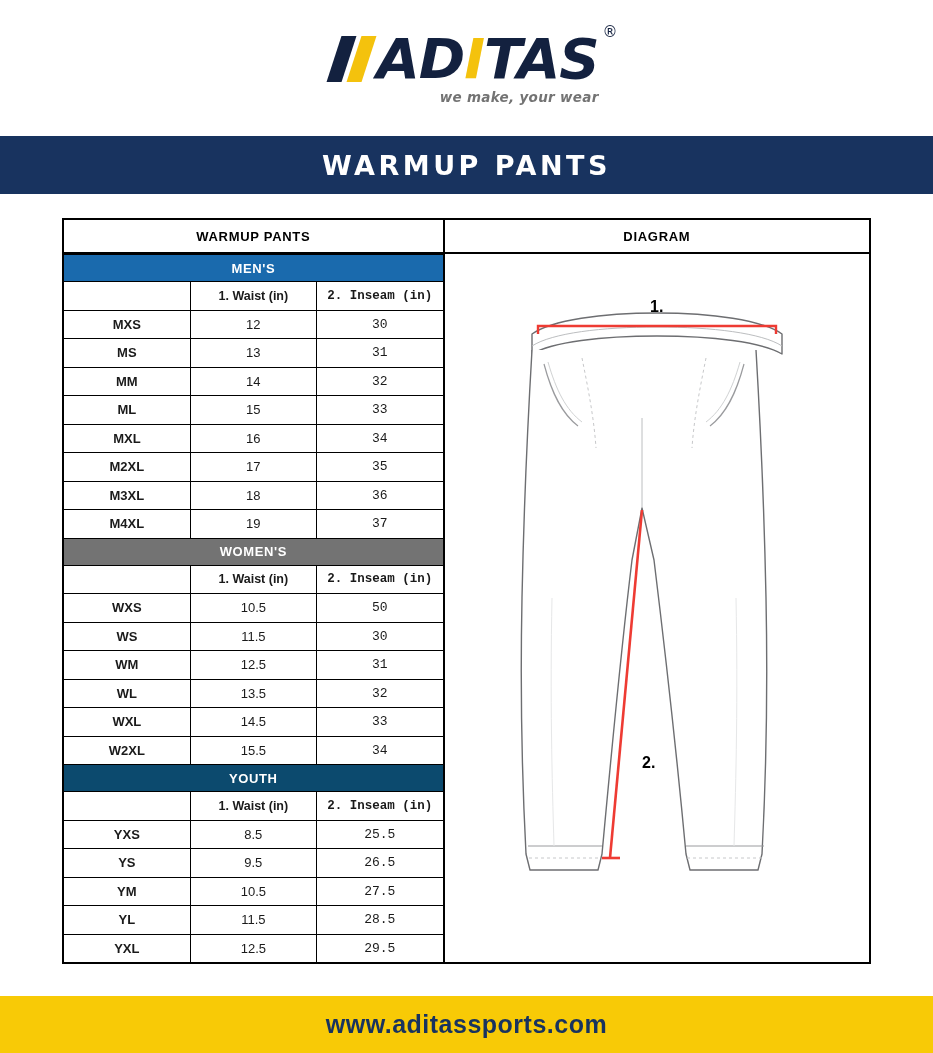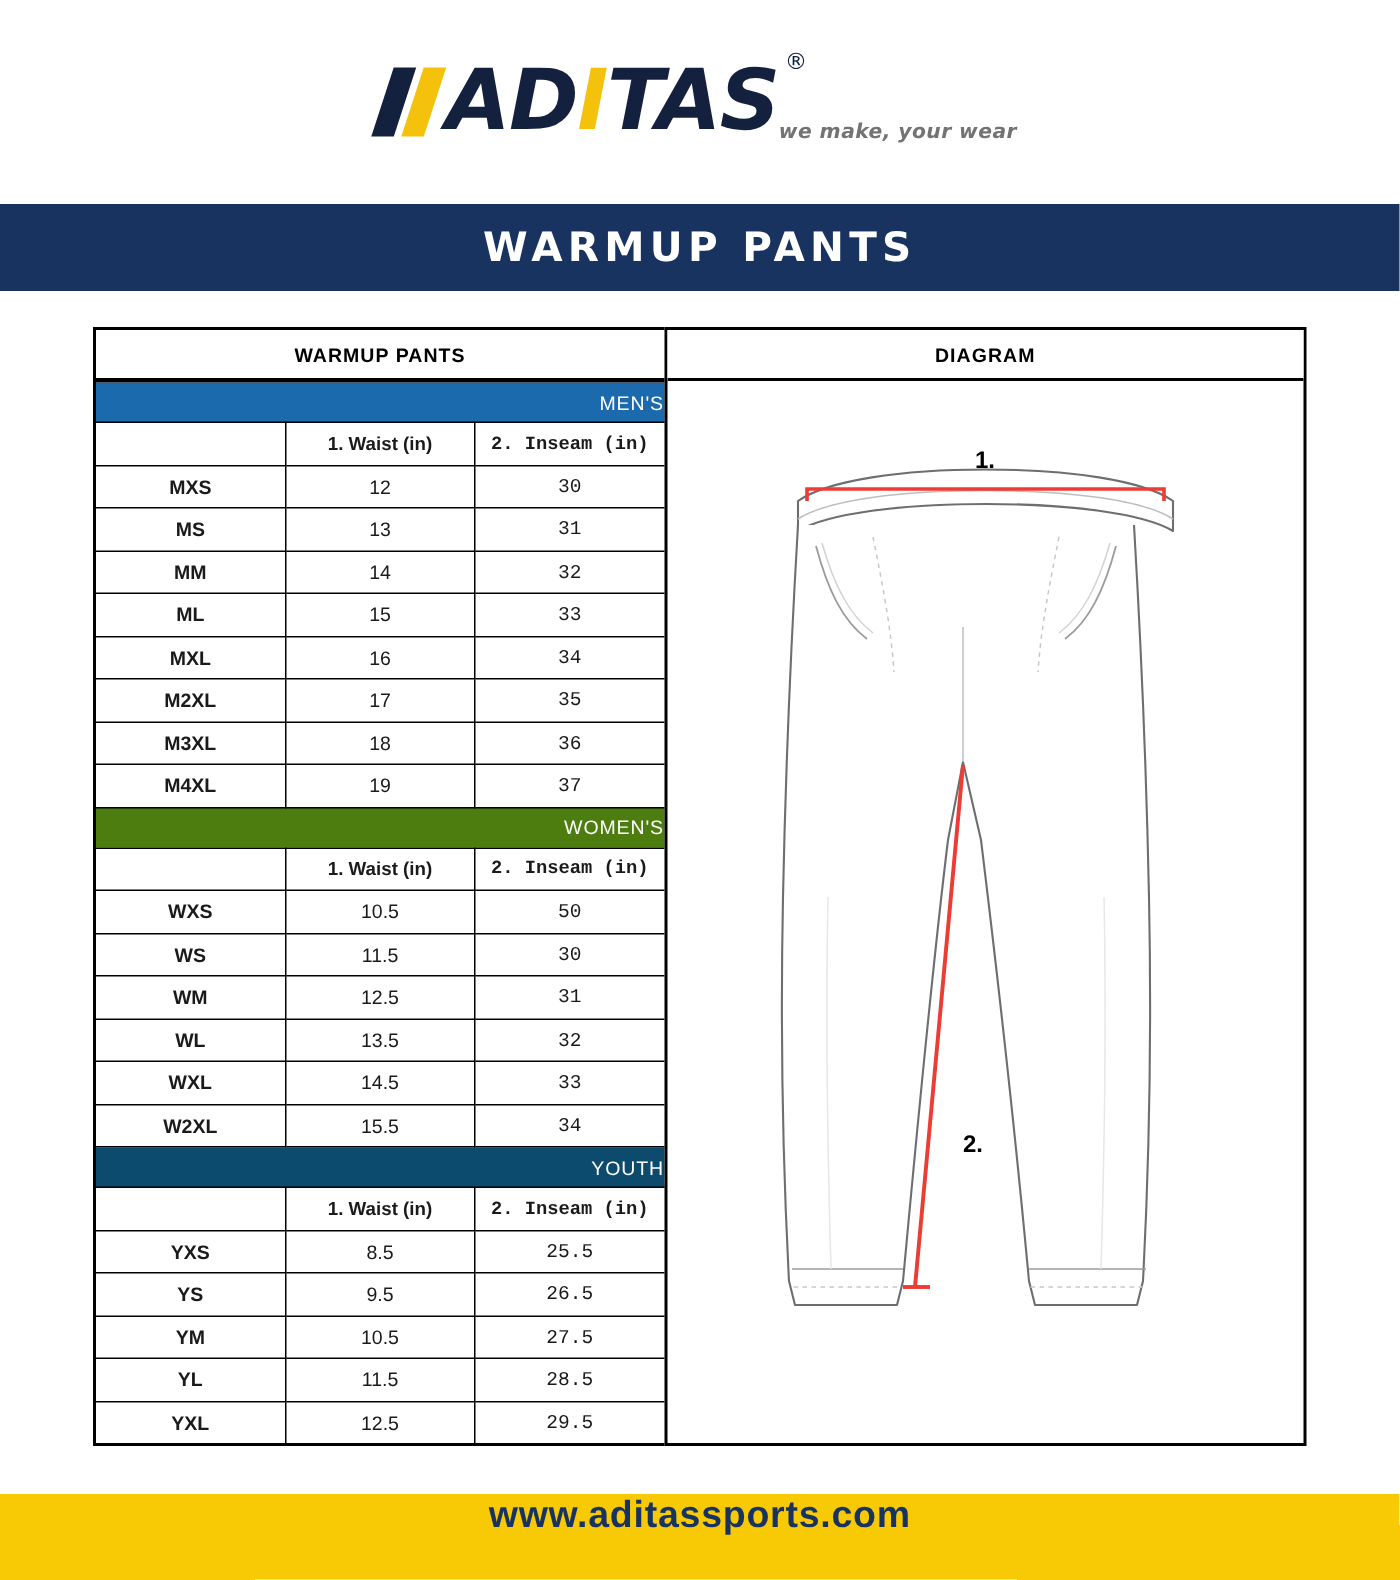--- a/index.html
+++ b/index.html
@@ -24,20 +24,21 @@
   .logo-band {
     height: 136px;
     background: #ffffff;
     display: flex;
     align-items: center;
     justify-content: center;
   }
   .logo-wrap {
     position: relative;
     display: flex;
+    flex-direction: column;
     align-items: center;
   }
   .logo-main {
     display: flex;
     align-items: center;
     position: relative;
   }
   .logo-slashes {
     display: flex;
     align-items: center;
@@ -145,30 +146,29 @@
     font-size: 13px;
     color: #1a1a1a;
     padding: 0;
   }
   td.col-size { width: 135px; font-weight: bold; }
   td.col-a { width: 135px; }
   td.col-b { width: 130px; font-family: Liberation Mono, monospace; }
 
   tr.group-row td {
     color: #ffffff;
-    font-weight: normal;
+    font-weight: bold;
     font-size: 13px;
     letter-spacing: 0.6px;
     height: 26px;
     border-left: none;
     border-right: none;
-    text-align: right;
   }
   tr.group-men td { background: #1a6aad; }
-  tr.group-women td { background: #4d7c0f; }
+  tr.group-women td { background: #737373; }
   tr.group-youth td { background: #0c4a6e; }
 
   tr.meas-row td { font-weight: bold; font-size: 12.5px; }
   tr.meas-row td.blank { border-left: none; }
 
   
   table.size-table tr td:first-child { border-left: none; }
   table.size-table tr td:last-child { border-right: none; }
   table.size-table tr:last-child td { border-bottom: none; }
 
@@ -184,21 +184,21 @@
 
   
   .footer {
     position: absolute;
     left: 0;
     bottom: 0;
     width: 933px;
     height: 57px;
     background: #f8ca06;
     display: flex;
-    align-items: flex-start;
+    align-items: center;
     justify-content: center;
   }
   .footer span {
     color: #18335f;
     font-size: 25px;
     font-weight: bold;
     letter-spacing: 0.5px;
   }
 </style>
 </head>

